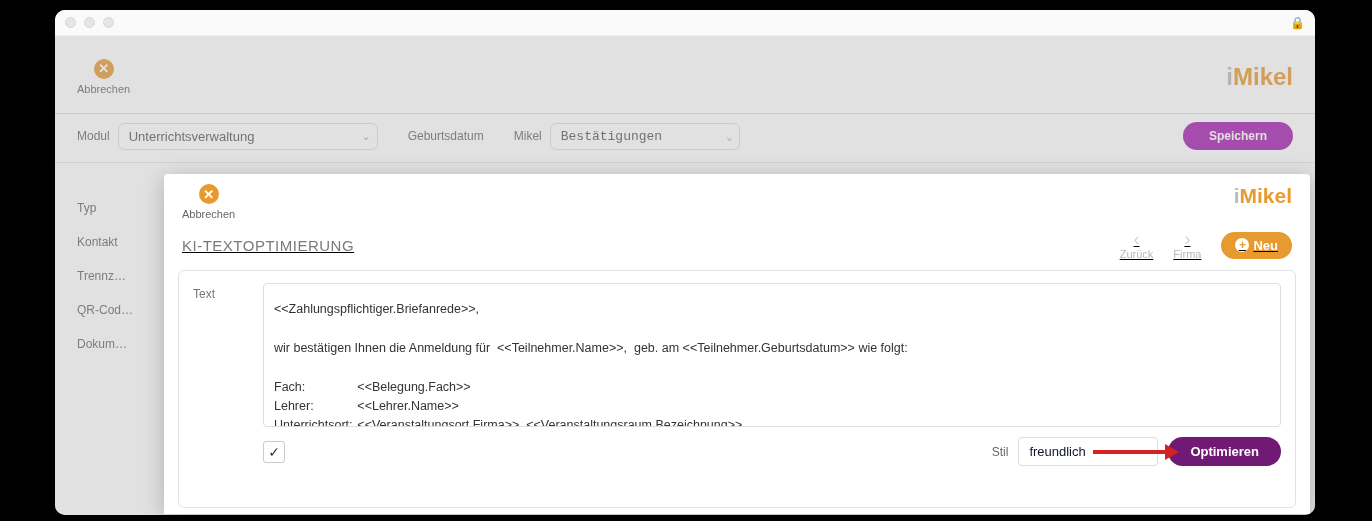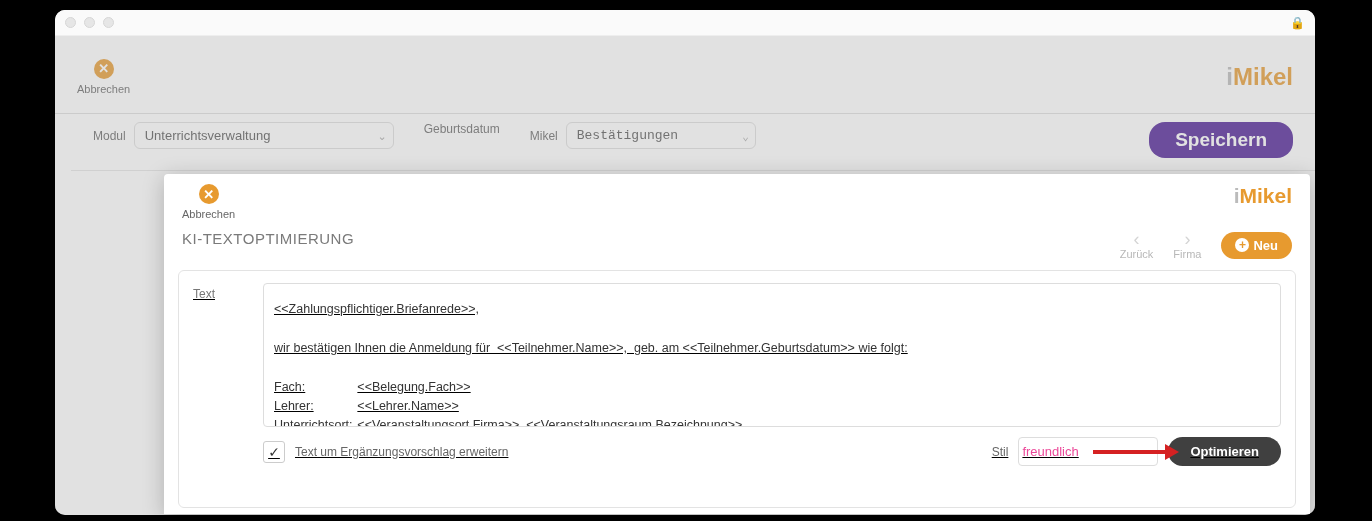--- a/index.html
+++ b/index.html
@@ -42,35 +42,35 @@
       background: #e79a2f; color: #fff;
       display: flex; align-items: center; justify-content: center;
       font-weight: 700; font-size: 13px;
       margin-bottom: 4px;
     }
     .logo { display: flex; align-items: center; font-size: 24px; font-weight: 700; color: #e79a2f; }
     .logo .i { color: #bbb; }
 
     .filters {
       padding: 8px 22px 12px 22px;
-      display: flex; align-items: flex-start; gap: 30px;
+      display: flex; align-items: center; gap: 30px;
       border-bottom: 1px solid #e5e5e5;
-      font-size: 12px; color: #666; margin-left: 16px;
+      font-size: 12px; color: #666;
     }
     .fcol { display: flex; align-items: center; gap: 8px; }
     .fval {
       background: #fff; border: 1px solid #ddd; border-radius: 6px;
       padding: 5px 26px 5px 10px; min-width: 260px;
       position: relative; color: #555; font-size: 13px;
     }
     .fval.small { min-width: 190px; font-family: Liberation Mono, monospace; }
     .fval .chev { position: absolute; right: 6px; top: 50%; transform: translateY(-50%); font-size: 11px; color: #aaa; }
     .btn-orange {
-      background: #4c1d95; color: #fff; border: none;
-      border-radius: 16px; padding: 7px 26px; font-size: 19px; font-weight: 600;
+      background: #a21caf; color: #fff; border: none;
+      border-radius: 16px; padding: 7px 26px; font-size: 12px; font-weight: 600;
       cursor: pointer;
     }
 
     .left-labels {
       position: absolute; left: 22px; top: 165px; color: #666; font-size: 12px;
       display: flex; flex-direction: column; gap: 20px;
     }
 
     
     .dim {
@@ -87,39 +87,40 @@
       border-radius: 4px 4px 0 0;
       box-shadow: 0 4px 22px rgba(0,0,0,.22);
       display: flex; flex-direction: column;
     }
     .modal-top {
       display: flex; align-items: flex-start; justify-content: space-between;
       padding: 10px 18px 4px 18px;
     }
     .modal-cancel { display: flex; flex-direction: column; align-items: center; color: #666; font-size: 11px; }
     .modal-head {
-      display: flex; justify-content: space-between;
+      display: flex; align-items: center; justify-content: space-between;
       padding: 6px 18px 10px 18px;
+      text-decoration: underline;
     }
     .modal-title { color: #7a7a7a; font-size: 15px; letter-spacing: .5px; }
     .head-actions { display: flex; align-items: center; gap: 20px; }
     .nav { display: flex; flex-direction: column; align-items: center; color: #b8b8b8; font-size: 11px; }
     .nav .arr { font-size: 18px; color: #d4d4d4; line-height: 1; }
     .btn-neu {
       background: #e79a2f; color: #fff; border: none; border-radius: 16px;
       padding: 6px 14px; font-size: 13px; font-weight: 600;
       display: inline-flex; align-items: center; gap: 4px; cursor: pointer;
     }
     .plus { width: 14px; height: 14px; border-radius: 50%; background: #fff; color: #e79a2f; font-size: 12px; font-weight: 900; display: inline-flex; align-items: center; justify-content: center; }
 
     .panel {
       margin: 0 14px 6px 14px;
       border: 1px solid #e3e3e3; border-radius: 6px;
       padding: 12px 14px 10px 14px;
-      flex: 1; display: flex; flex-direction: column; text-decoration: underline;
+      flex: 1; display: flex; flex-direction: column;
     }
     .panel-row { display: flex; gap: 30px; }
     .panel-label { color: #777; font-size: 12px; width: 40px; padding-top: 4px; }
     .ta {
       flex: 1;
       border: 1px solid #ddd; border-radius: 4px;
       padding: 16px 10px; font-size: 12.5px; color: #333;
       font-family: inherit; line-height: 1.55; height: 144px;
       resize: none; white-space: pre; overflow: hidden;
     }
@@ -129,25 +130,25 @@
     }
     .chk-wrap { display: flex; align-items: center; gap: 10px; color: #666; font-size: 12px; padding-left: 70px; }
     .chk {
       width: 22px; height: 22px; border: 1px solid #ccc; border-radius: 3px;
       display: inline-flex; align-items: center; justify-content: center;
       font-size: 14px; color: #333; background: #fff;
     }
     .right-ctrls { display: flex; align-items: center; gap: 10px; position: relative; }
     .stil-lbl { color: #666; font-size: 12px; text-align: center; }
     .stil-inp {
-      border: 1px solid #ddd; border-radius: 4px; padding: 6px 3px;
-      font-size: 13px; color: #ec4899; width: 140px;
+      border: 1px solid #ddd; border-radius: 4px; padding: 6px 10px;
+      font-size: 13px; color: #0f172a; width: 140px;
     }
     .btn-opt {
-      background: #404040; color: #fff; border: none;
+      background: #701a75; color: #fff; border: none;
       border-radius: 16px; padding: 7px 22px; font-size: 13px; font-weight: 600; cursor: pointer;
     }
 
     
     .arrow-ov {
       position: absolute; top: 50%; transform: translateY(-50%);
       right: 102px; height: 12px; display: flex; align-items: center;
     }
     .arrow-shaft { width: 72px; height: 4px; background: #d52122; }
     .arrow-head {
@@ -196,20 +197,27 @@
       <div class="fcol">
         <span>Mikel</span>
         <div class="fval small">
           <span>Bestätigungen</span>
           <span class="chev">⌄</span>
         </div>
       </div>
       <button class="btn-orange" style="margin-left:auto">Speichern</button>
     </div>
 
+    <div class="left-labels">
+      <span>Typ</span>
+      <span>Kontakt</span>
+      <span>Trennz…</span>
+      <span>QR-Cod…</span>
+      <span>Dokum…</span>
+    </div>
   </div>
 
   <div class="dim"></div>
 
   <div class="modal">
     <div class="modal-top">
       <div class="modal-cancel">
         <span class="x-icon">✕</span>
         <span>Abbrechen</span>
       </div>
@@ -246,21 +254,20 @@
 
 Fach:		&lt;&lt;Belegung.Fach&gt;&gt;
 Lehrer:		&lt;&lt;Lehrer.Name&gt;&gt;
 Unterrichtsort:	&lt;&lt;Veranstaltungsort.Firma&gt;&gt;, &lt;&lt;Veranstaltungsraum.Bezeichnung&gt;&gt;
 Unterrichtsbeginn:	&lt;&lt;Belegung.ErsterTermin&gt;&gt;
 Termin:		&lt;&lt;Belegung.Tag&gt;&gt;</textarea>
       </div>
       <div class="below">
         <label class="chk-wrap">
           <span class="chk">✓</span>
-          <span>Text um Ergänzungsvorschlag erweitern</span>
         </label>
         <div class="right-ctrls">
           <span class="stil-lbl">Stil</span>
           <input class="stil-inp" value="freundlich" style="">
           <button class="btn-opt">Optimieren</button>
           <div class="arrow-ov">
             <div class="arrow-shaft"></div>
               <div class="arrow-head"></div>
           </div>
         </div>

